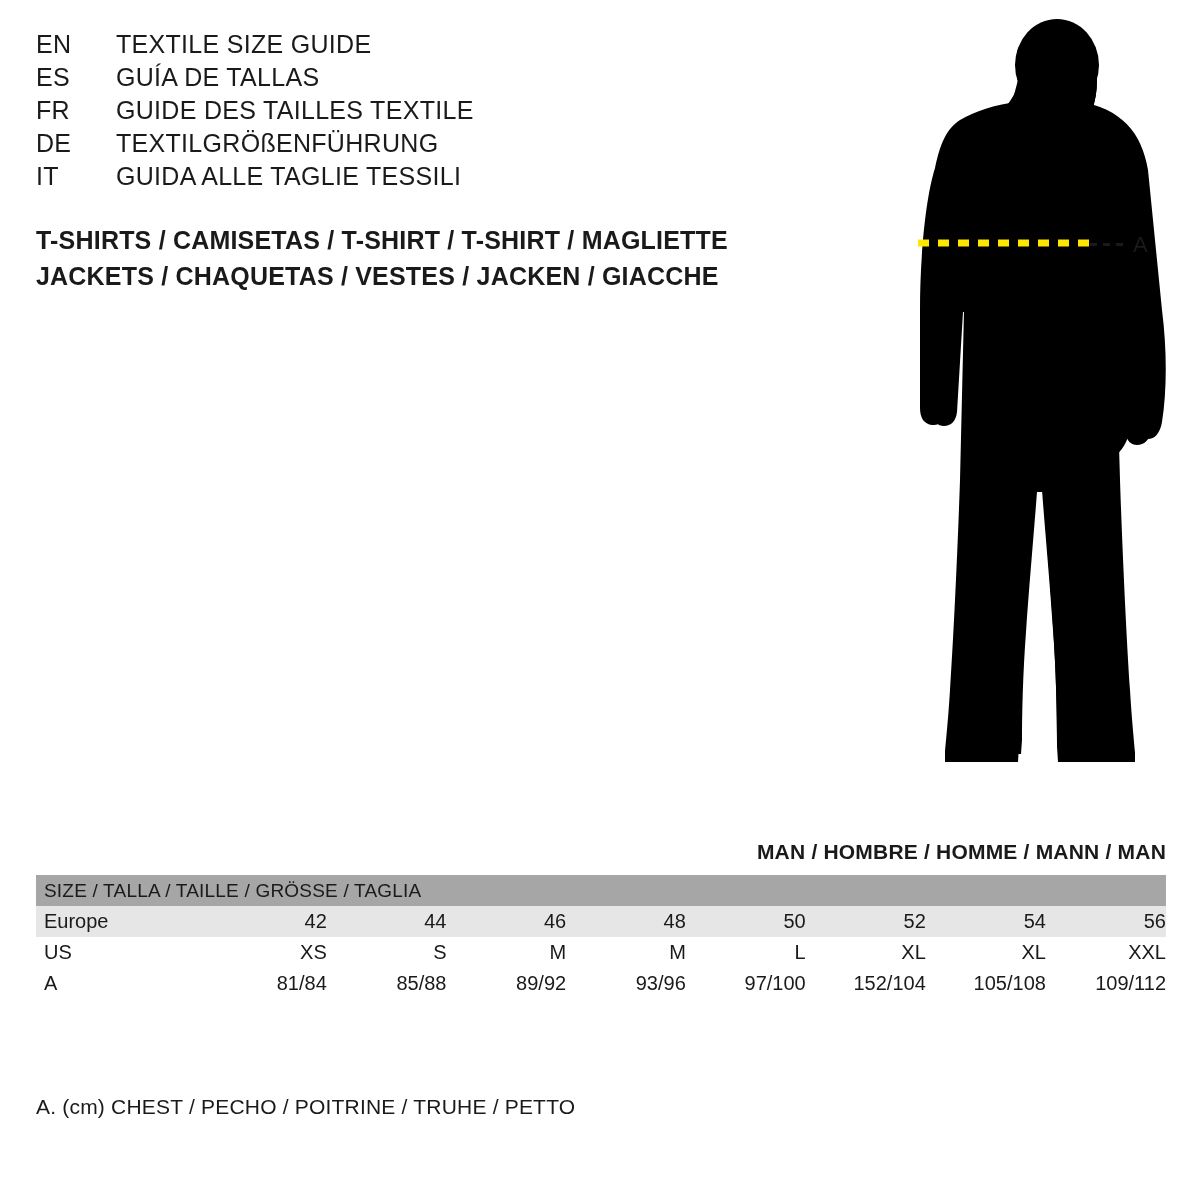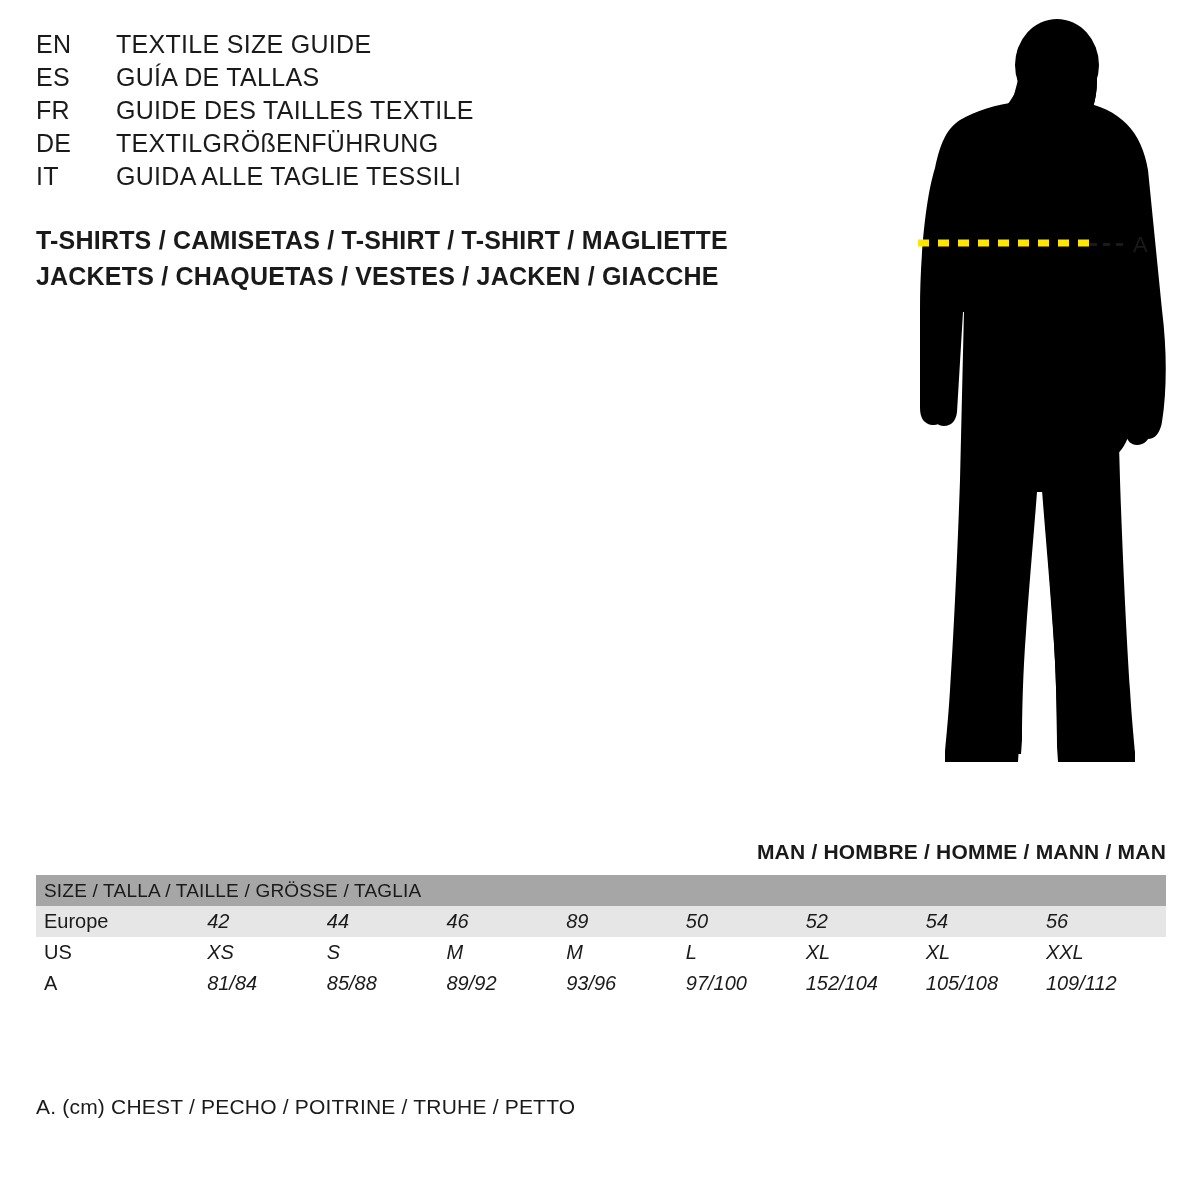--- a/index.html
+++ b/index.html
@@ -114,22 +114,21 @@
   .row-white td {
     background: #ffffff;
   }
   .lbl {
     width: 165px;
     text-align: left;
     padding-left: 8px;
   }
   .val {
     width: 121px;
-    text-align: left;
-    font-style: italic;
+    text-align: right;
   }
   #footnote {
     position: absolute;
     left: 36px;
     top: 1095px;
     font-size: 21px;
     letter-spacing: 0.2px;
   }
 </style>
 </head>
@@ -269,21 +268,21 @@
     <tbody>
       <tr class="hdr-row">
         <td colspan="9">SIZE / TALLA / TAILLE / GRÖSSE / TAGLIA</td>
       </tr>
 
       <tr class="row-grey">
         <td class="lbl">Europe</td>
         <td class="val">42</td>
         <td class="val">44</td>
         <td class="val">46</td>
-        <td class="val">89</td>
+        <td class="val">48</td>
         <td class="val">50</td>
         <td class="val">52</td>
         <td class="val">54</td>
         <td class="val">56</td>
       </tr>
 
       <tr class="row-white">
         <td class="lbl">US</td>
         <td class="val">XS</td>
         <td class="val">S</td>

